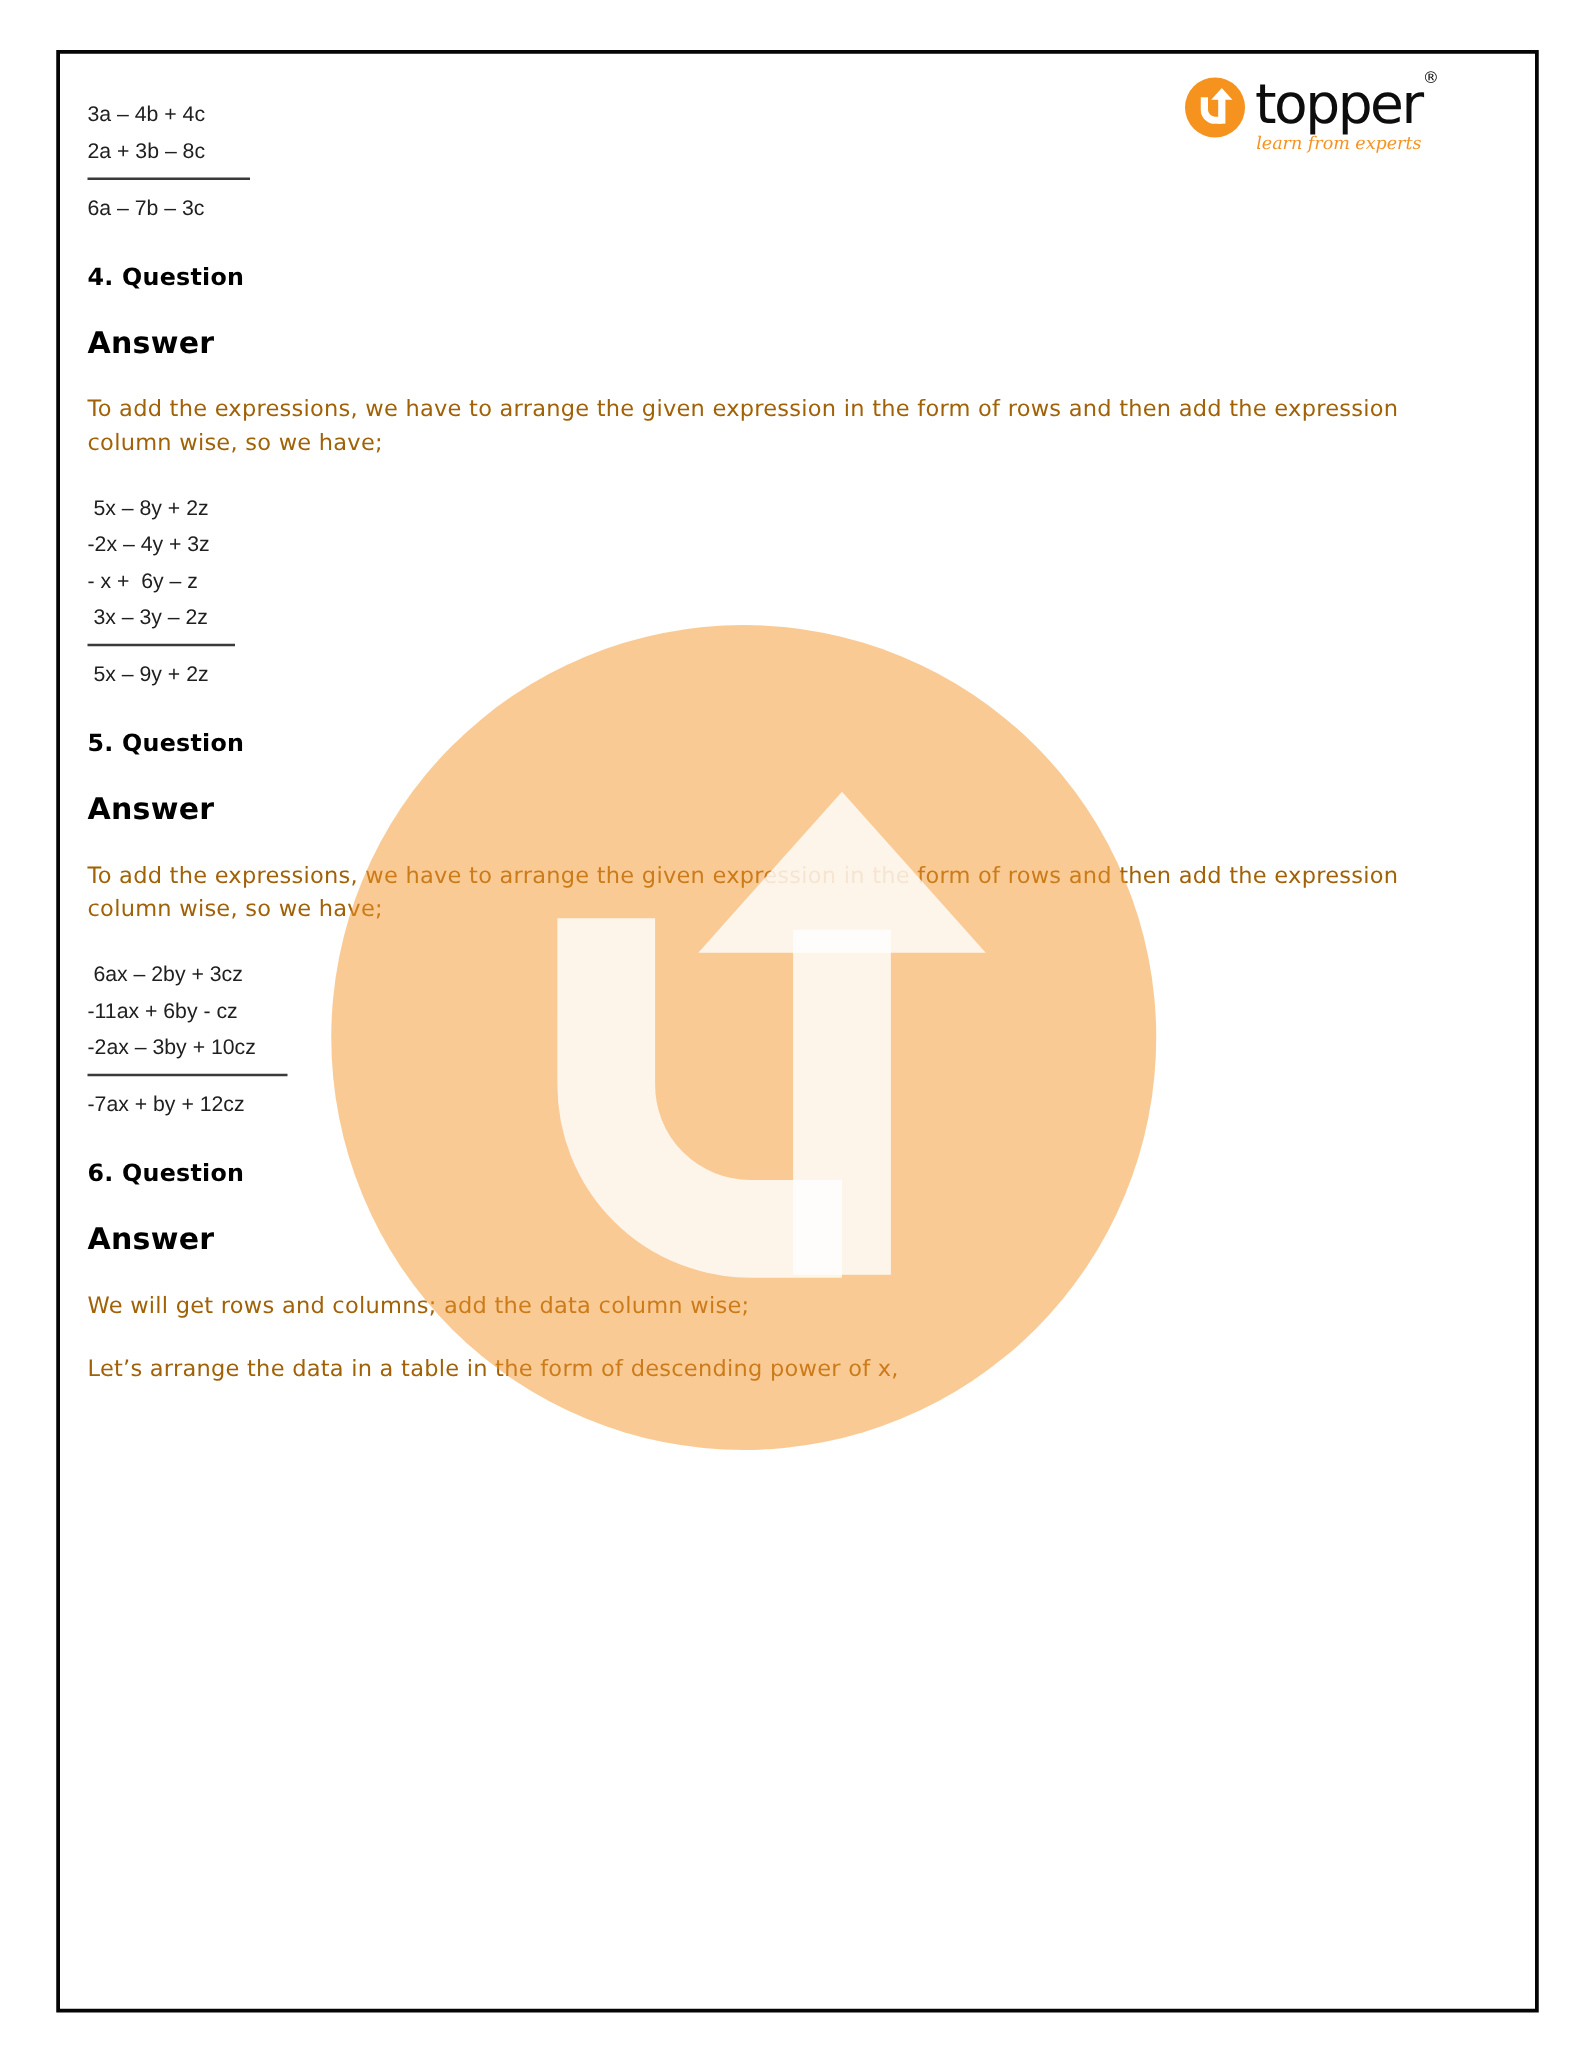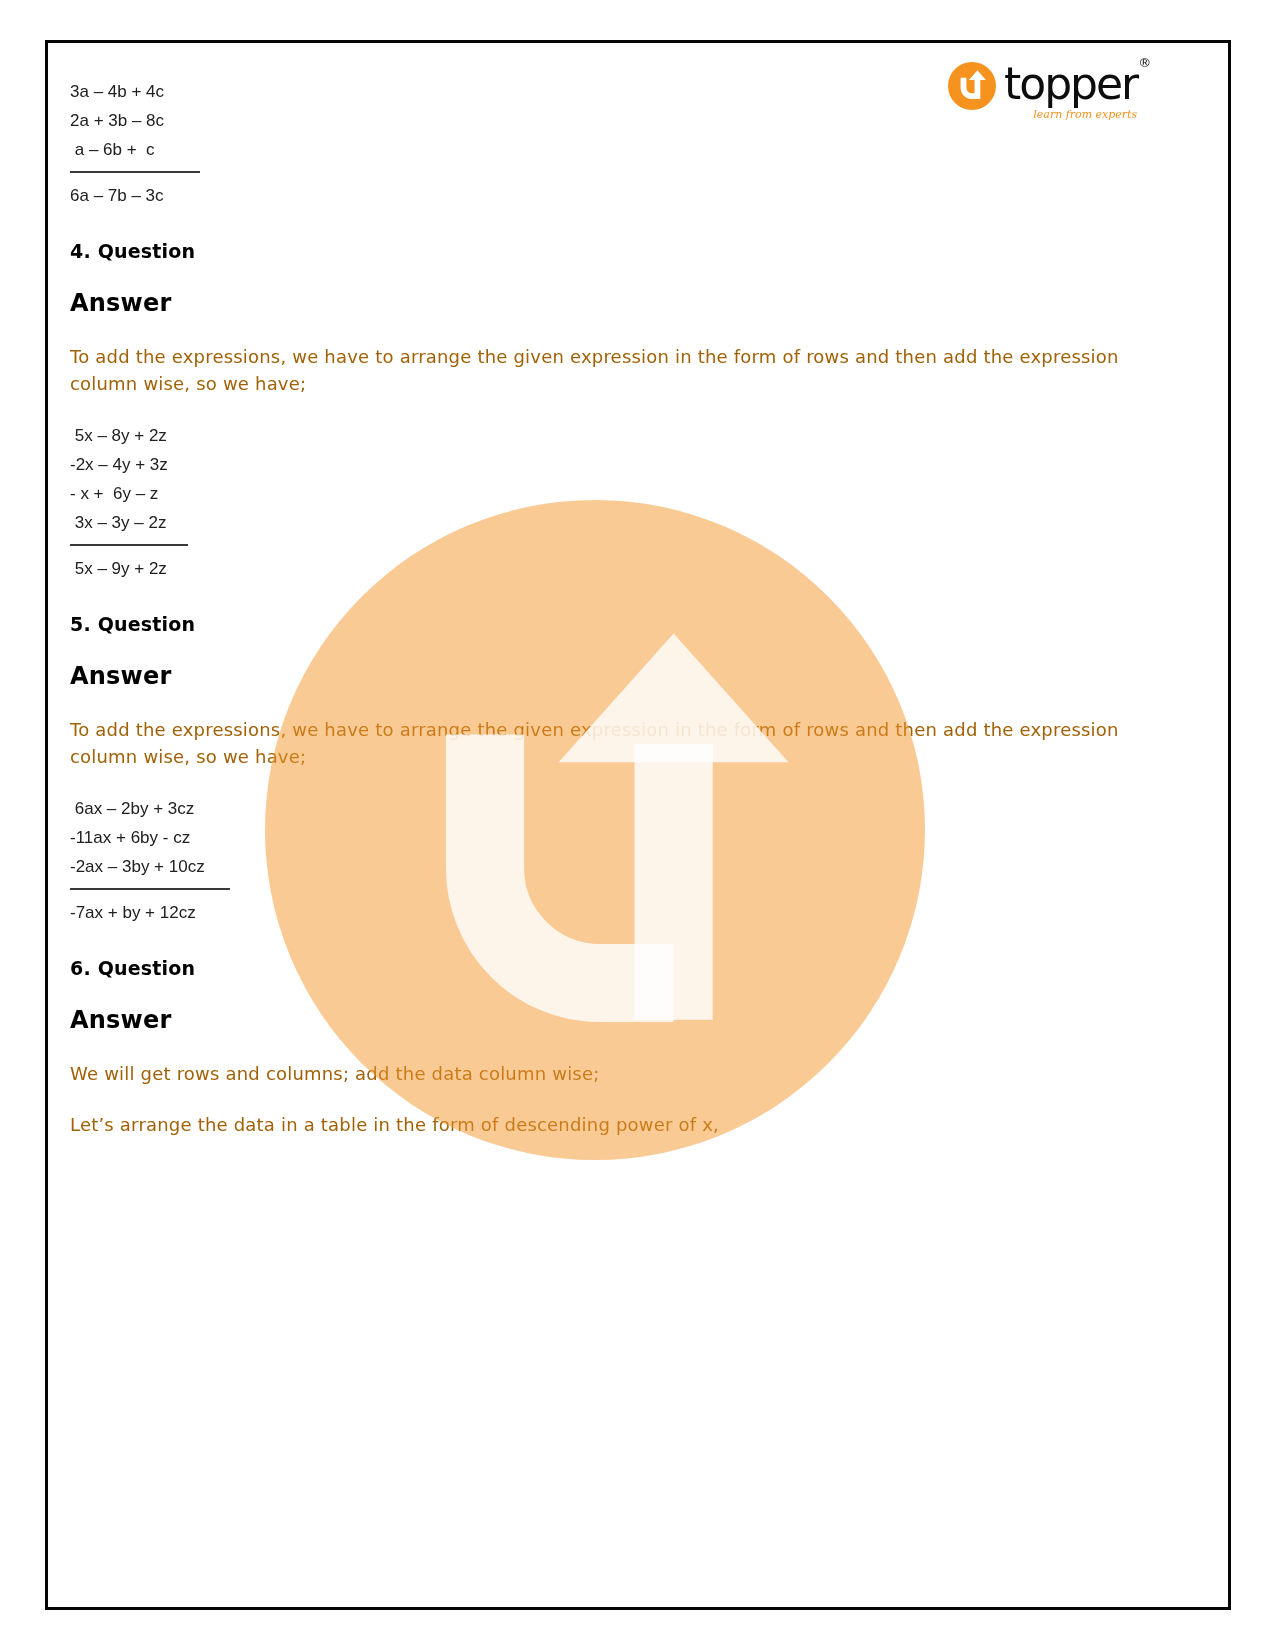--- a/index.html
+++ b/index.html
@@ -77,21 +77,21 @@
     letter-spacing:-2px; color:#0d0d0d;
   }
   .reg {
     position:absolute; top:-7px; right:0;
     font-size:13px; color:#0d0d0d; font-weight:normal;
   }
   .tagline {
     text-align:right;
     font-family:"DejaVu Serif",serif;
     font-style:italic;
-    font-size:11px; line-height:14px;
+    font-size:14px; line-height:14px;
     color:#f6921e;
     margin-top:2px;
   }
 
   
   .watermark {
     position:absolute; left:265px; top:500px;
     width:660px; height:660px;
     z-index:5; pointer-events:none;
   }
@@ -124,21 +124,20 @@
       <div class="reg">®</div>
       <div class="tagline">learn from experts</div>
     </div>
   </div>
 
   <div class="content">
 
     <div class="math-block intro">
       <div class="math-line">3a – 4b + 4c</div>
       <div class="math-line">2a + 3b – 8c</div>
-      <div class="math-line"> a – 6b +  c</div>
       <div class="math-rule w1"></div>
       <div class="math-line">6a – 7b – 3c</div>
     </div>
 
     <h2 class="q-heading">4. Question</h2>
     <h3 class="answer">Answer</h3>
     <p class="para">To add the expressions, we have to arrange the given expression in the form of rows and then add the expression column wise, so we have;</p>
     <div class="math-block">
       <div class="math-line"> 5x – 8y + 2z</div>
       <div class="math-line">-2x – 4y + 3z</div>

